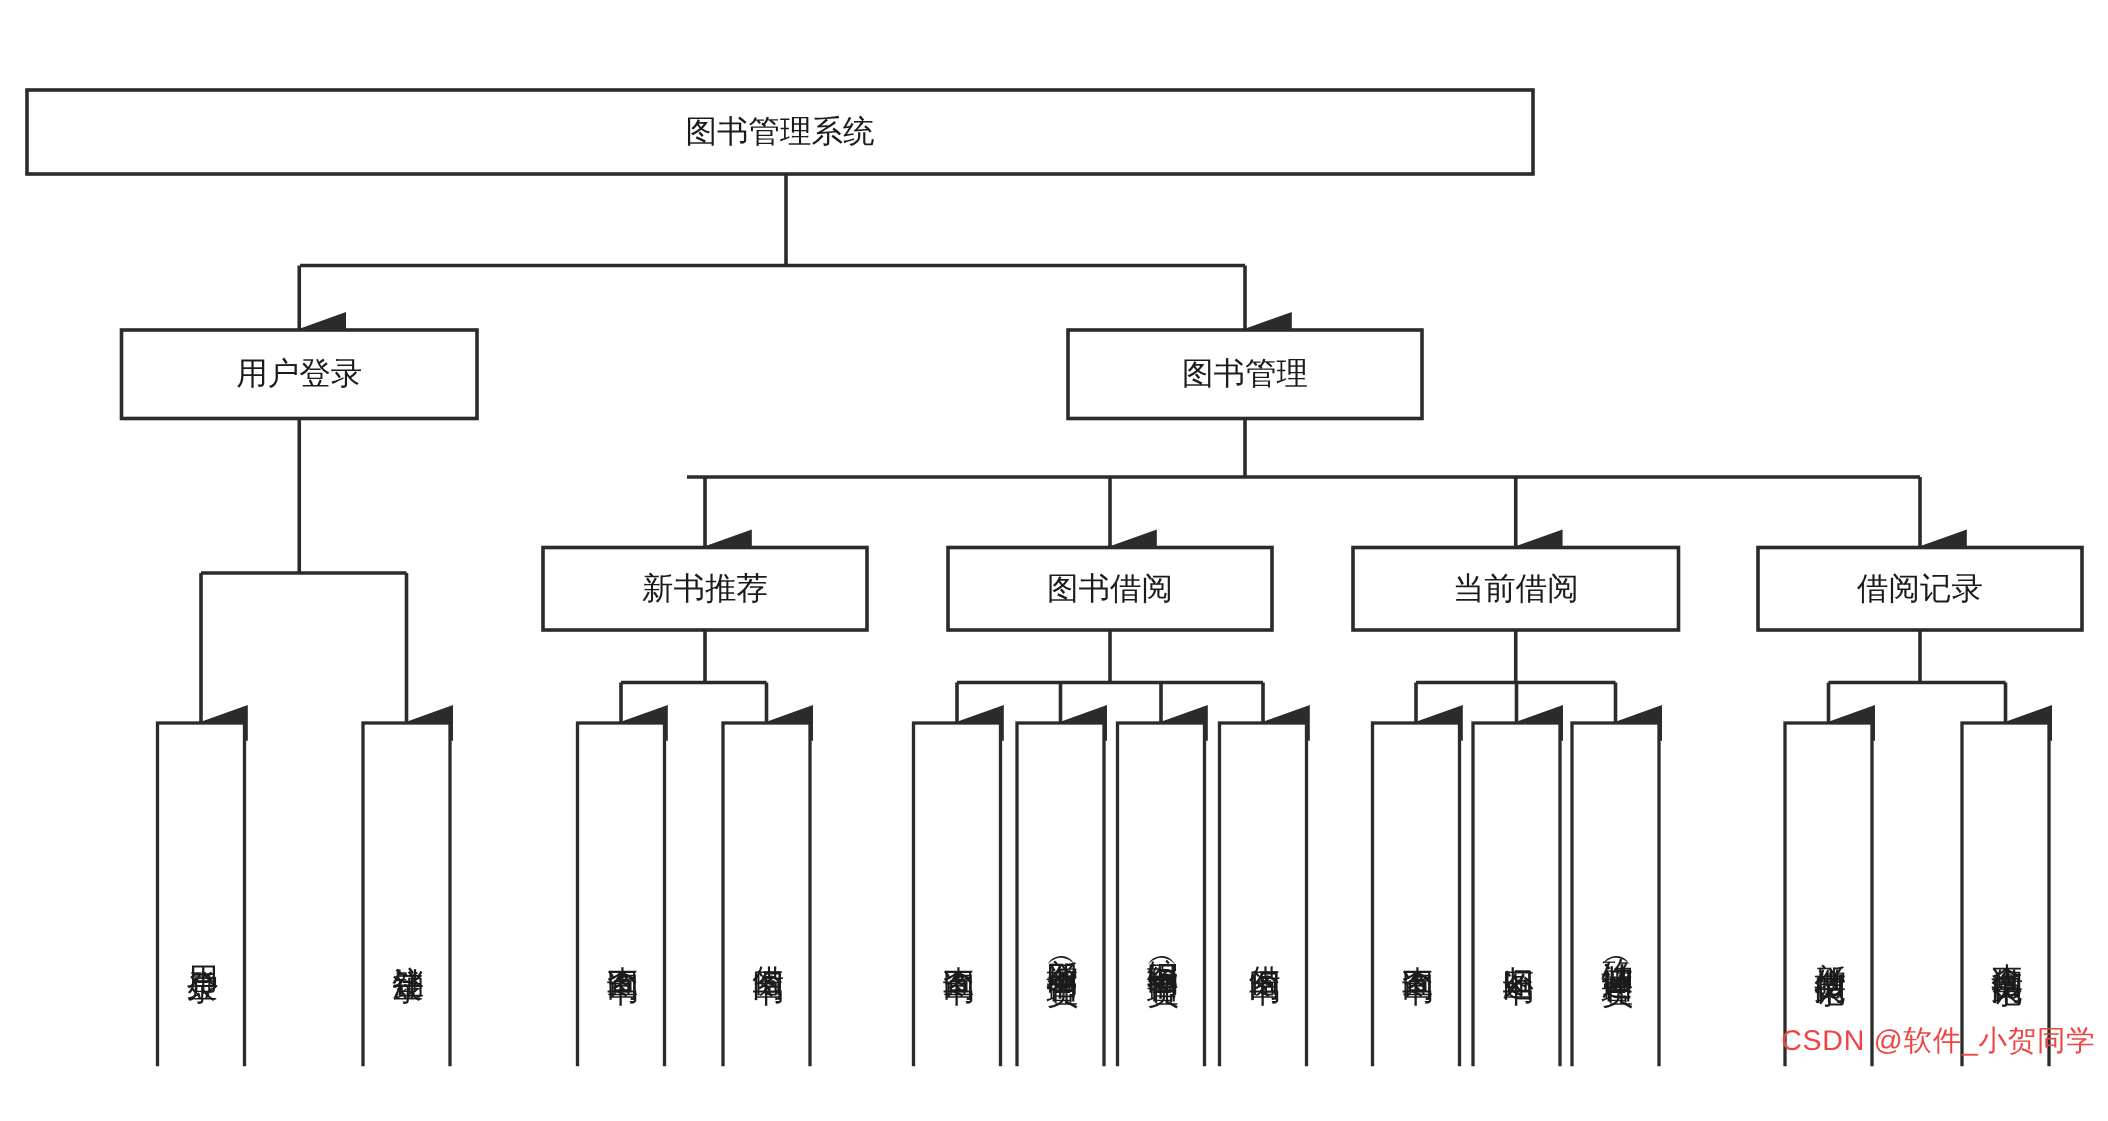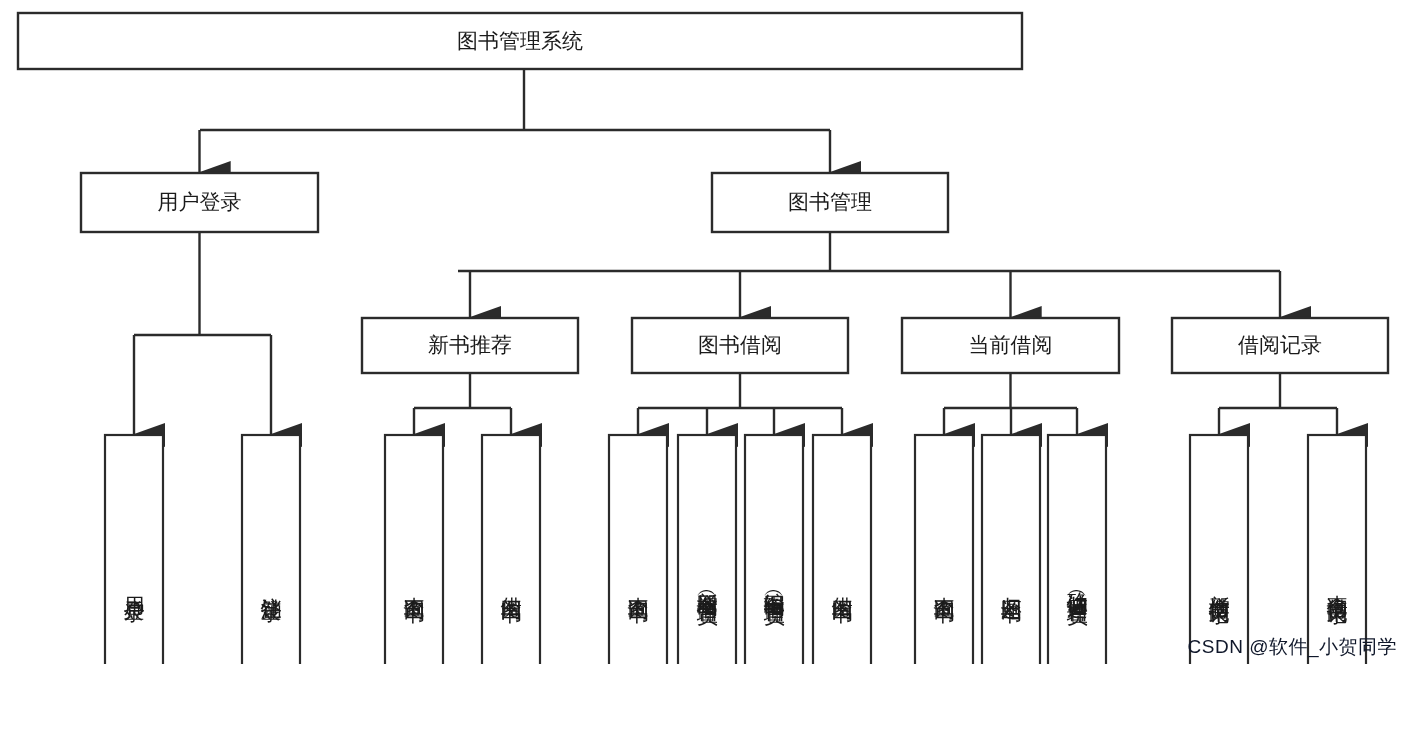--- a/index.html
+++ b/index.html
@@ -10,20 +10,21 @@
   }
   body {
     font-family: "Liberation Sans", "DejaVu Sans", sans-serif;
   }
   #diagram-root {
     position: relative;
     width: 1405px;
     height: 664px;
     background: #ffffff;
     overflow: hidden;
+    margin-top: 47px;
   }
   svg.diagram-canvas {
     position: absolute;
     left: 0;
     top: 0;
     width: 1405px;
     height: 747px;
     display: block;
   }
   .node-rect {
@@ -70,21 +71,21 @@
     color: #1b1b1b;
     white-space: nowrap;
     text-align: center;
   }
   .watermark {
     position: absolute;
     right: 8px;
     bottom: 4px;
     font-family: "Liberation Sans", "DejaVu Sans", sans-serif;
     font-size: 19px;
-    color: #0f172a;
+    color: #ef4444;
     letter-spacing: 0.5px;
     white-space: nowrap;
     user-select: none;
   }
 </style>
 </head>
 <body>
 
 <div id="diagram-root">
 

